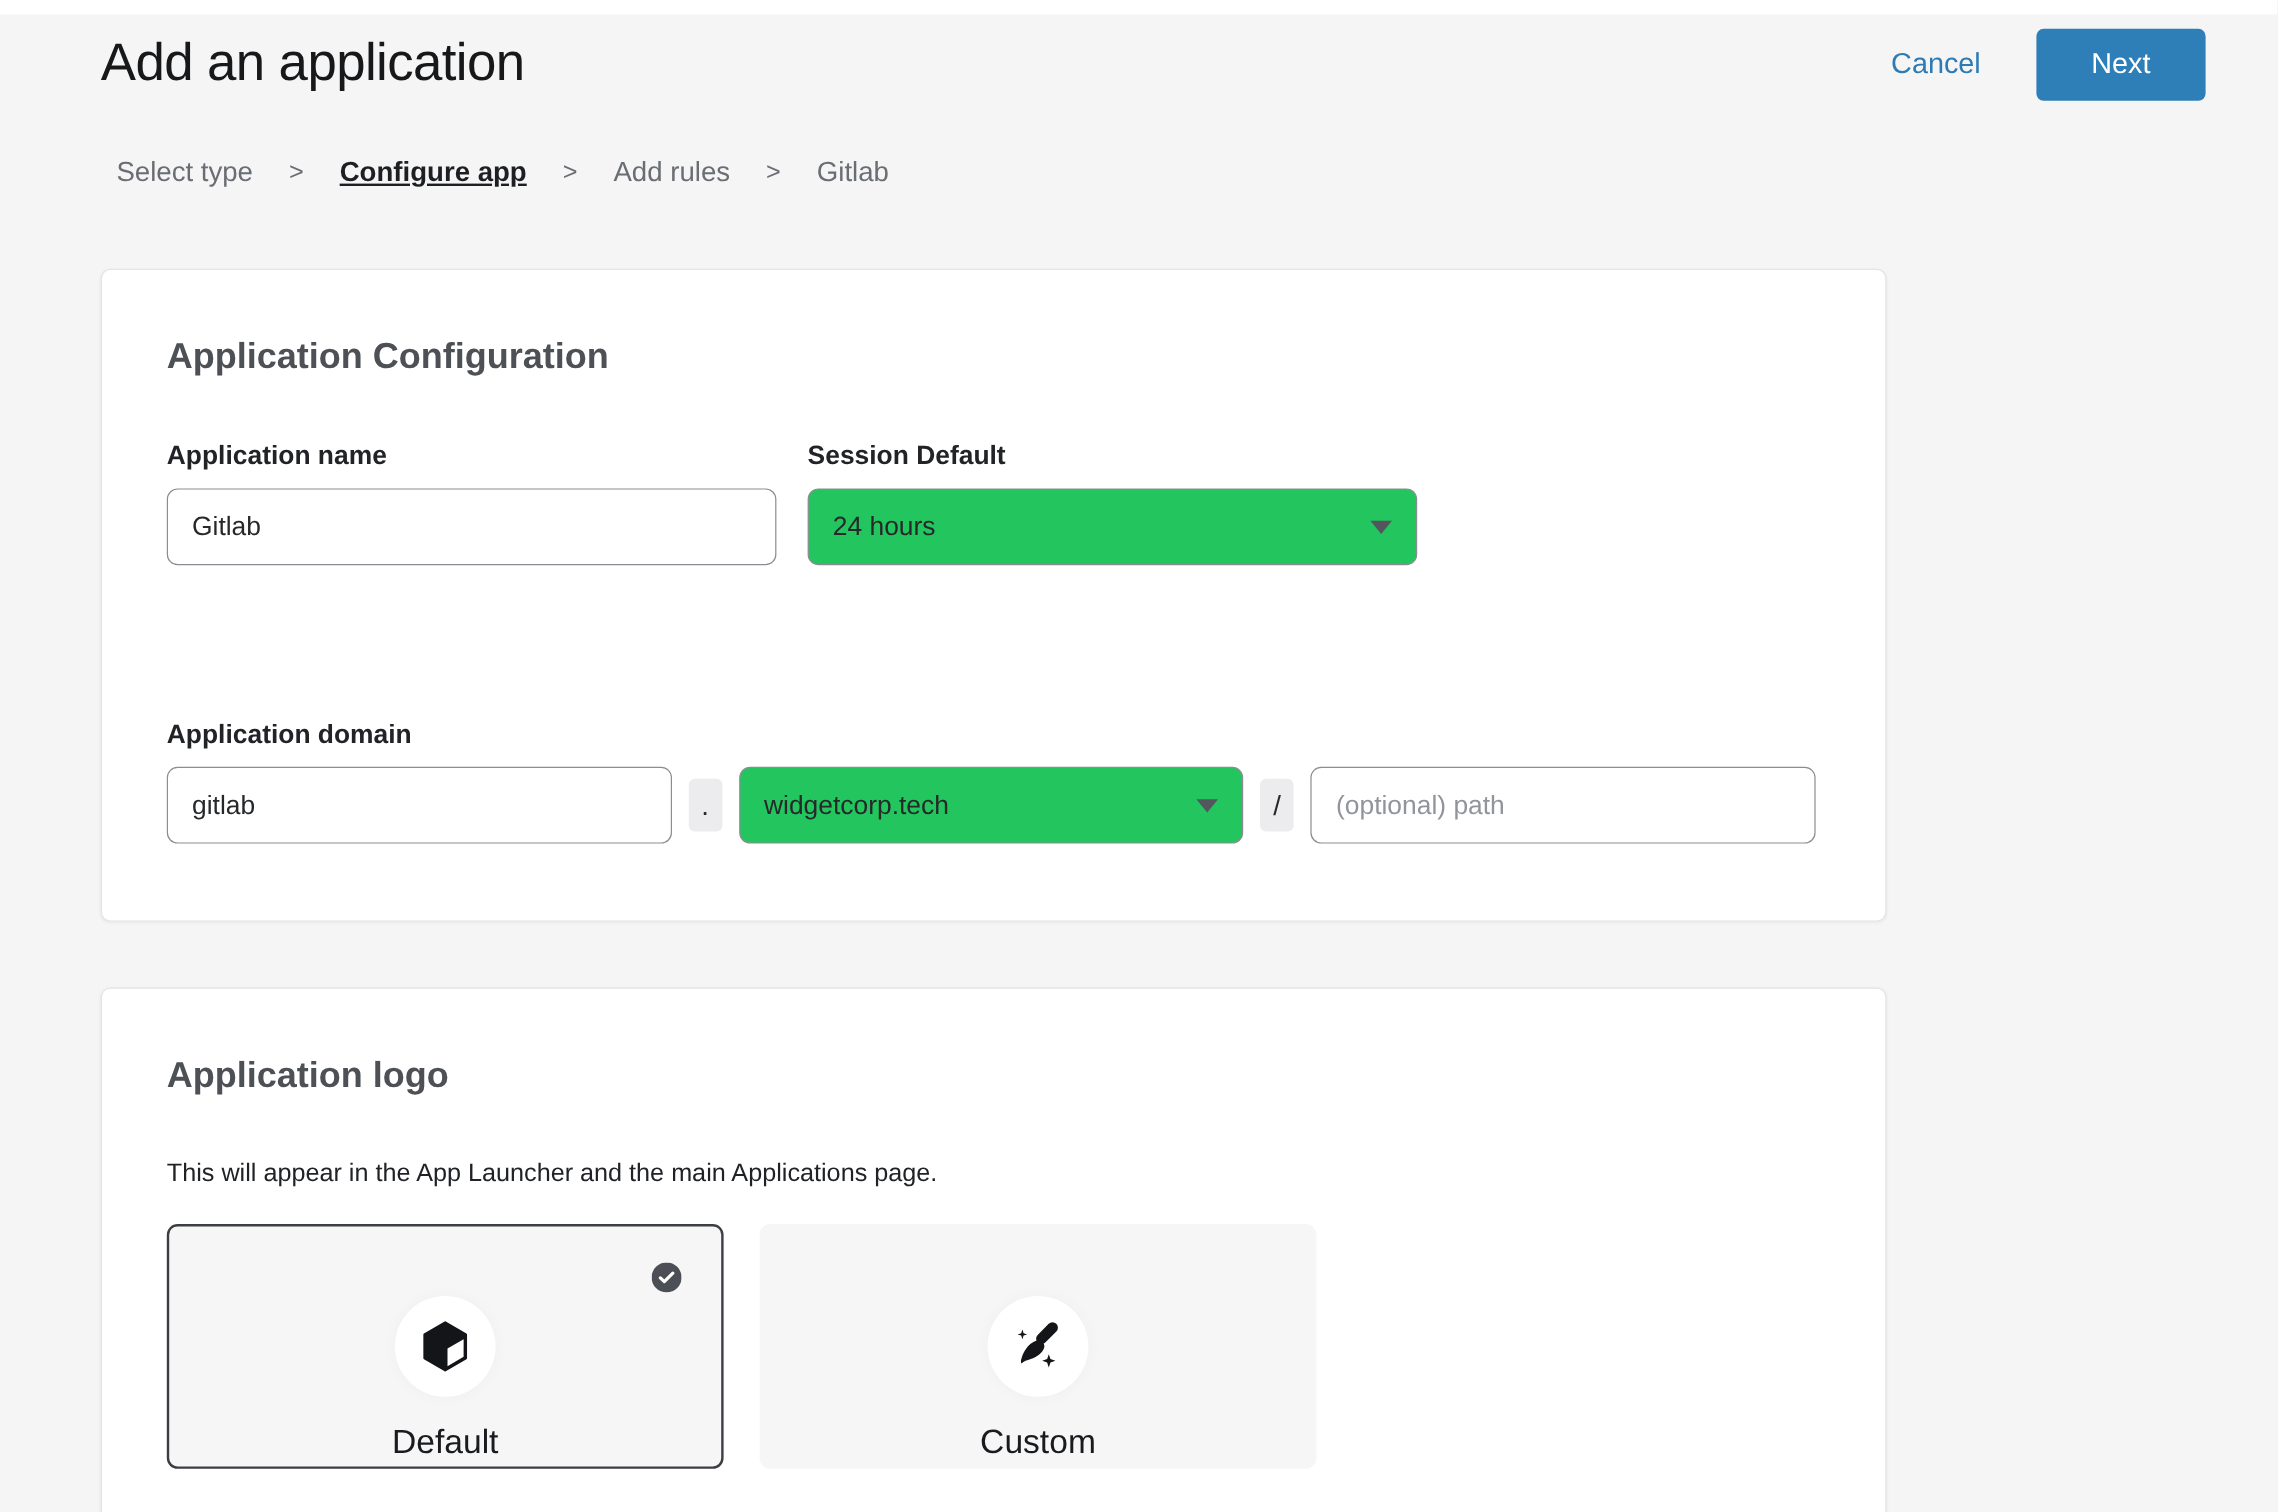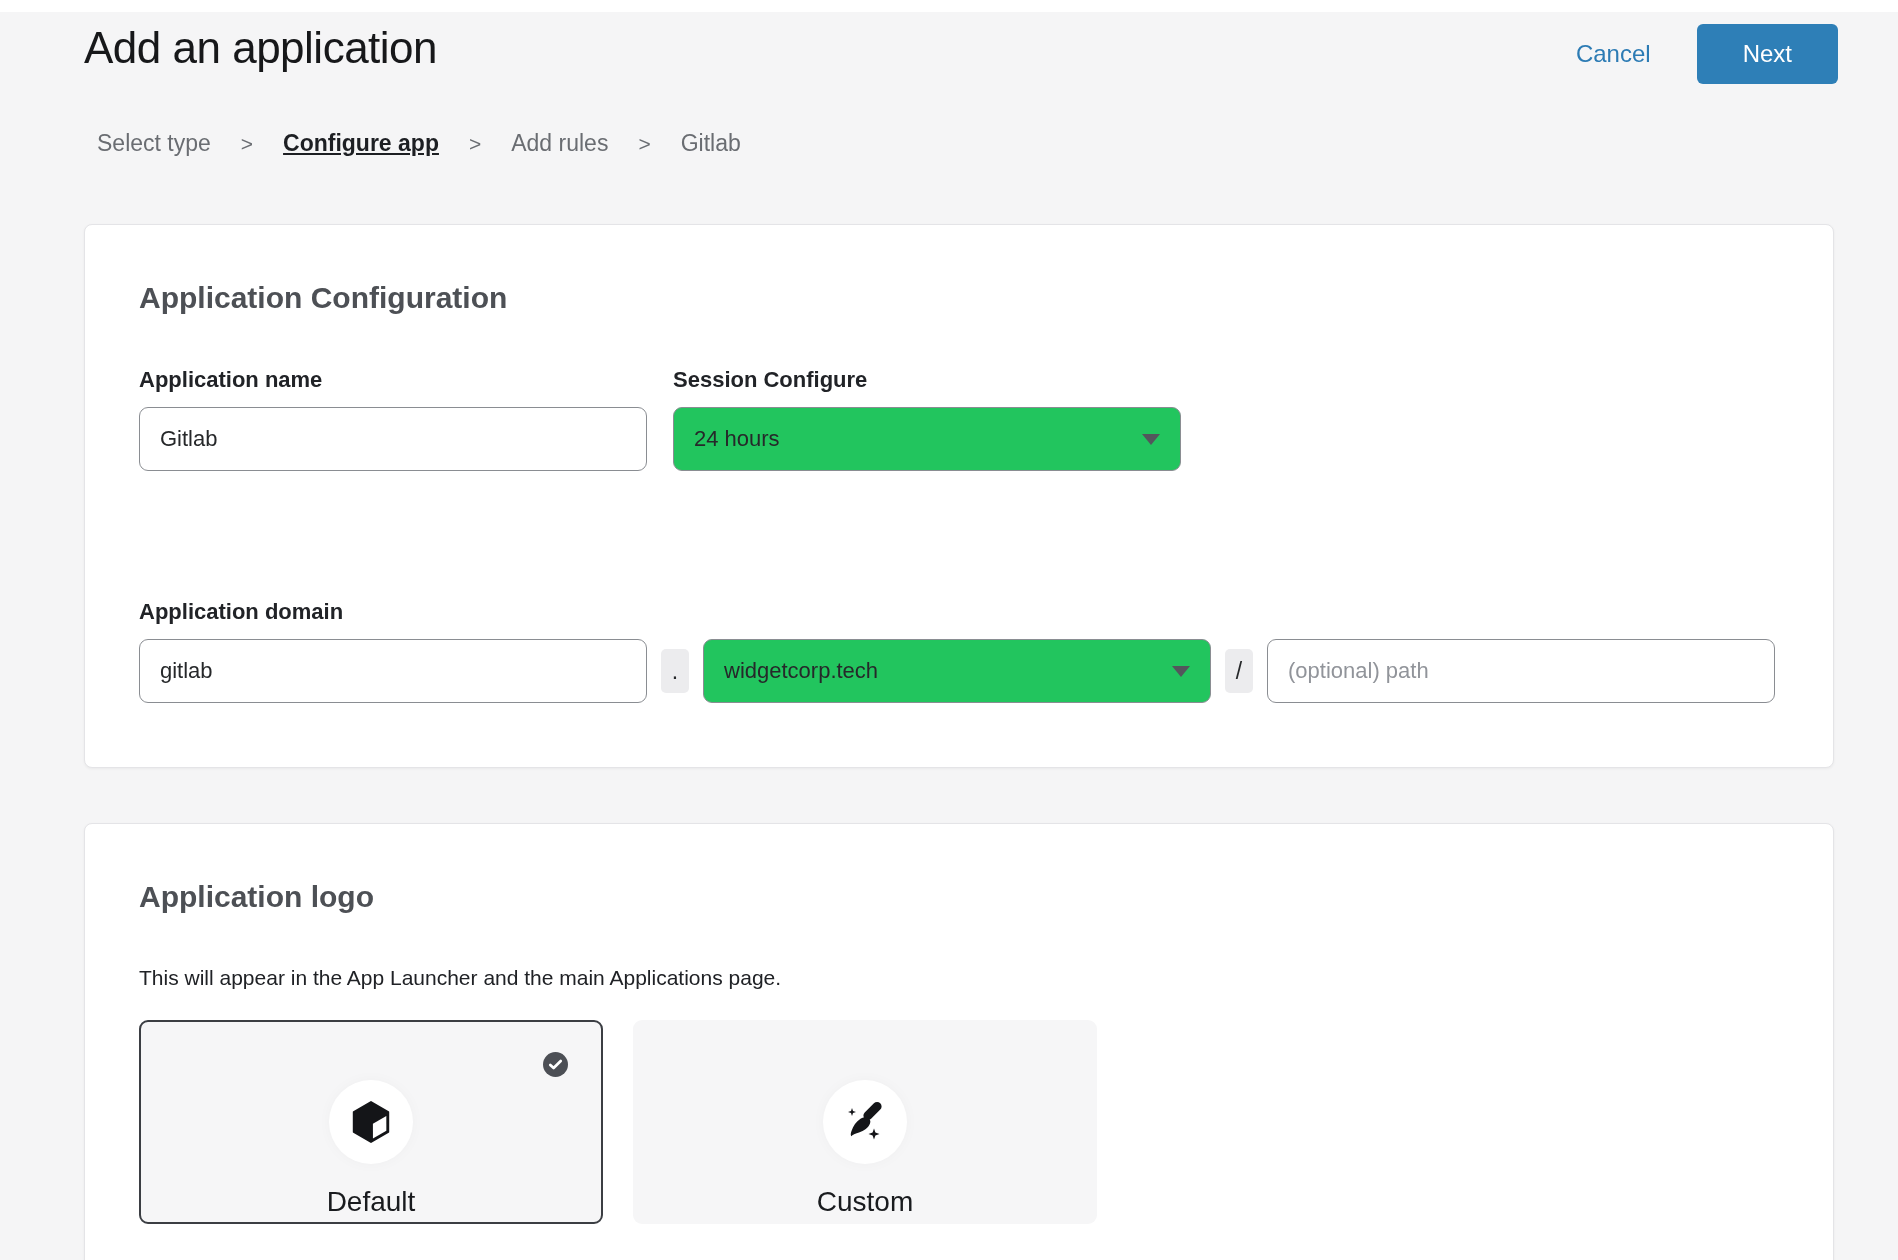--- a/index.html
+++ b/index.html
@@ -7,21 +7,21 @@
     width: 1898px; height: 1260px;
     overflow: hidden;
     background: #f5f5f6;
     font-family: "Liberation Sans", sans-serif;
     color: #212327;
   }
   .topbar-remnant { height: 12px; background: #ffffff; }
 
   
   .header {
-    display: flex; justify-content: space-between; align-items: flex-start;
+    display: flex; justify-content: space-between; align-items: center;
     padding: 10px 60px 0 84px;
   }
   .page-title {
     font-size: 44px; font-weight: 400; letter-spacing: -0.5px;
     color: #17181a; line-height: 1.2;
   }
   .header-actions { display: flex; align-items: center; gap: 46px; margin-top: 2px; }
   .cancel-link {
     font-size: 24px; color: #2c7bb4; cursor: pointer; text-decoration: none;
   }
@@ -36,21 +36,21 @@
     display: flex; align-items: center; gap: 30px;
     margin: 46px 0 0 97px;
     font-size: 23px; color: #6a6d72;
   }
   .bc-item { cursor: pointer; }
   .bc-item.active { color: #1d1f23; font-weight: 700; text-decoration: underline; }
   .bc-sep { font-size: 21px; color: #6a6d72; }
 
   
   .card {
-    width: 1750px; margin-left: 84px; margin-top: 67px;
+    width: 1488px; margin-left: 84px; margin-top: 67px;
     background: #ffffff;
     border: 1px solid #e4e4e7; border-radius: 8px;
     box-shadow: 0 1px 3px rgba(0,0,0,0.05);
     padding: 56px 58px 64px 54px;
   }
   .card-heading { font-size: 30px; font-weight: 700; color: #4d5055; margin-bottom: 52px; }
 
   .form-row { display: flex; gap: 26px; }
   .field-label {
     display: block; font-size: 22px; font-weight: 700; color: #212327;
@@ -129,21 +129,21 @@
 
 <section class="card">
   <h2 class="card-heading">Application Configuration</h2>
 
   <div class="form-row">
     <div class="field">
       <label class="field-label">Application name</label>
       <input class="text-input" type="text" value="Gitlab" style="">
     </div>
     <div class="field">
-      <label class="field-label">Session Configure</label>
+      <label class="field-label">Session Default</label>
       <div class="select-box">
         <span>24 hours</span>
         <span class="caret"></span>
       </div>
     </div>
   </div>
 
   <div class="domain-section">
     <label class="field-label">Application domain</label>
     <div class="domain-row">

